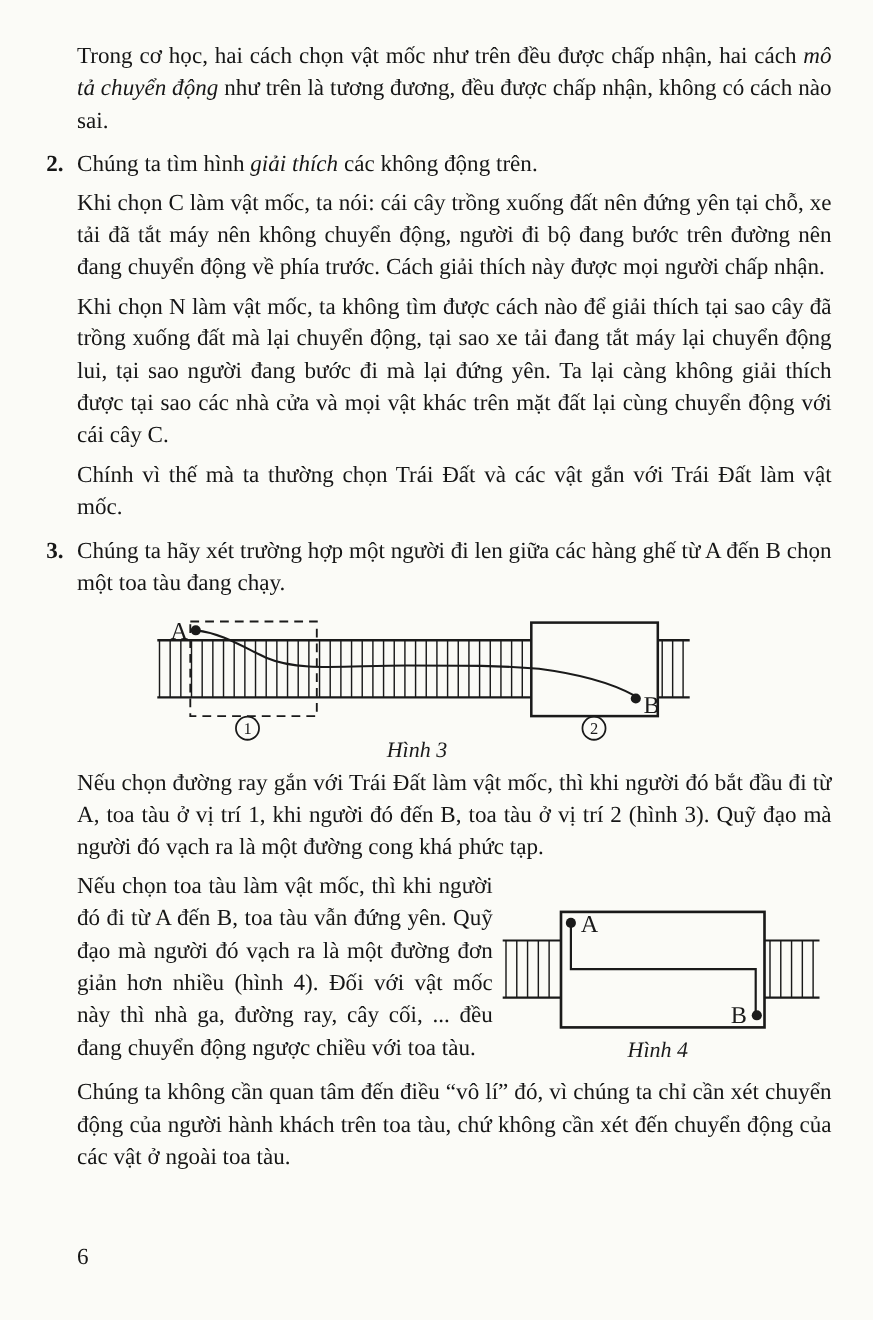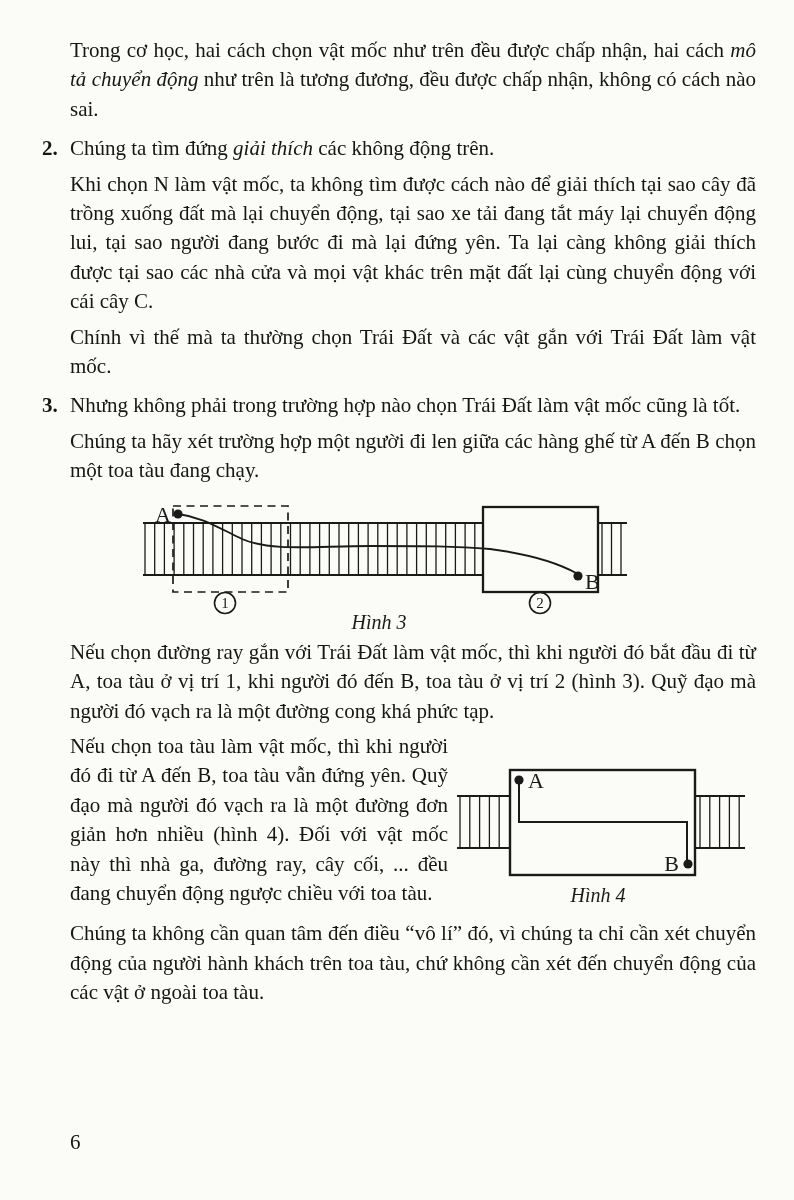--- a/index.html
+++ b/index.html
@@ -45,28 +45,28 @@
 </head>
 <body>
 
 <div class="page">
   <div class="textblock">
 
     <p class="para"><span>Trong cơ học, hai cách chọn vật mốc như trên đều được chấp nhận, hai cách </span><span class="it">mô tả chuyển động</span><span> như trên là tương đương, đều được chấp nhận, không có cách nào sai.</span></p>
 
     <div class="list-item">
       <span class="num">2.</span>
-      <p class="para"><span>Chúng ta tìm đứng </span><span class="it">giải thích</span><span> các không động trên.</span></p>
+      <p class="para"><span>Chúng ta tìm hình </span><span class="it">giải thích</span><span> các không động trên.</span></p>
+      <p class="para">Khi chọn C làm vật mốc, ta nói: cái cây trồng xuống đất nên đứng yên tại chỗ, xe tải đã tắt máy nên không chuyển động, người đi bộ đang bước trên đường nên đang chuyển động về phía trước. Cách giải thích này được mọi người chấp nhận.</p>
       <p class="para">Khi chọn N làm vật mốc, ta không tìm được cách nào để giải thích tại sao cây đã trồng xuống đất mà lại chuyển động, tại sao xe tải đang tắt máy lại chuyển động lui, tại sao người đang bước đi mà lại đứng yên. Ta lại càng không giải thích được tại sao các nhà cửa và mọi vật khác trên mặt đất lại cùng chuyển động với cái cây C.</p>
       <p class="para">Chính vì thế mà ta thường chọn Trái Đất và các vật gắn với Trái Đất làm vật mốc.</p>
     </div>
 
     <div class="list-item">
       <span class="num">3.</span>
-      <p class="para">Nhưng không phải trong trường hợp nào chọn Trái Đất làm vật mốc cũng là tốt.</p>
       <p class="para">Chúng ta hãy xét trường hợp một người đi len giữa các hàng ghế từ A đến B chọn một toa tàu đang chạy.</p>
 
       <div class="fig3-wrap">
         <svg width="686" height="140" viewBox="0 0 686 140">
 
           <g>
             <line x1="73" y1="27" x2="557" y2="27" stroke-width="2.2"></line>
             <line x1="73" y1="79" x2="557" y2="79" stroke-width="2.2"></line>
           </g>
 

